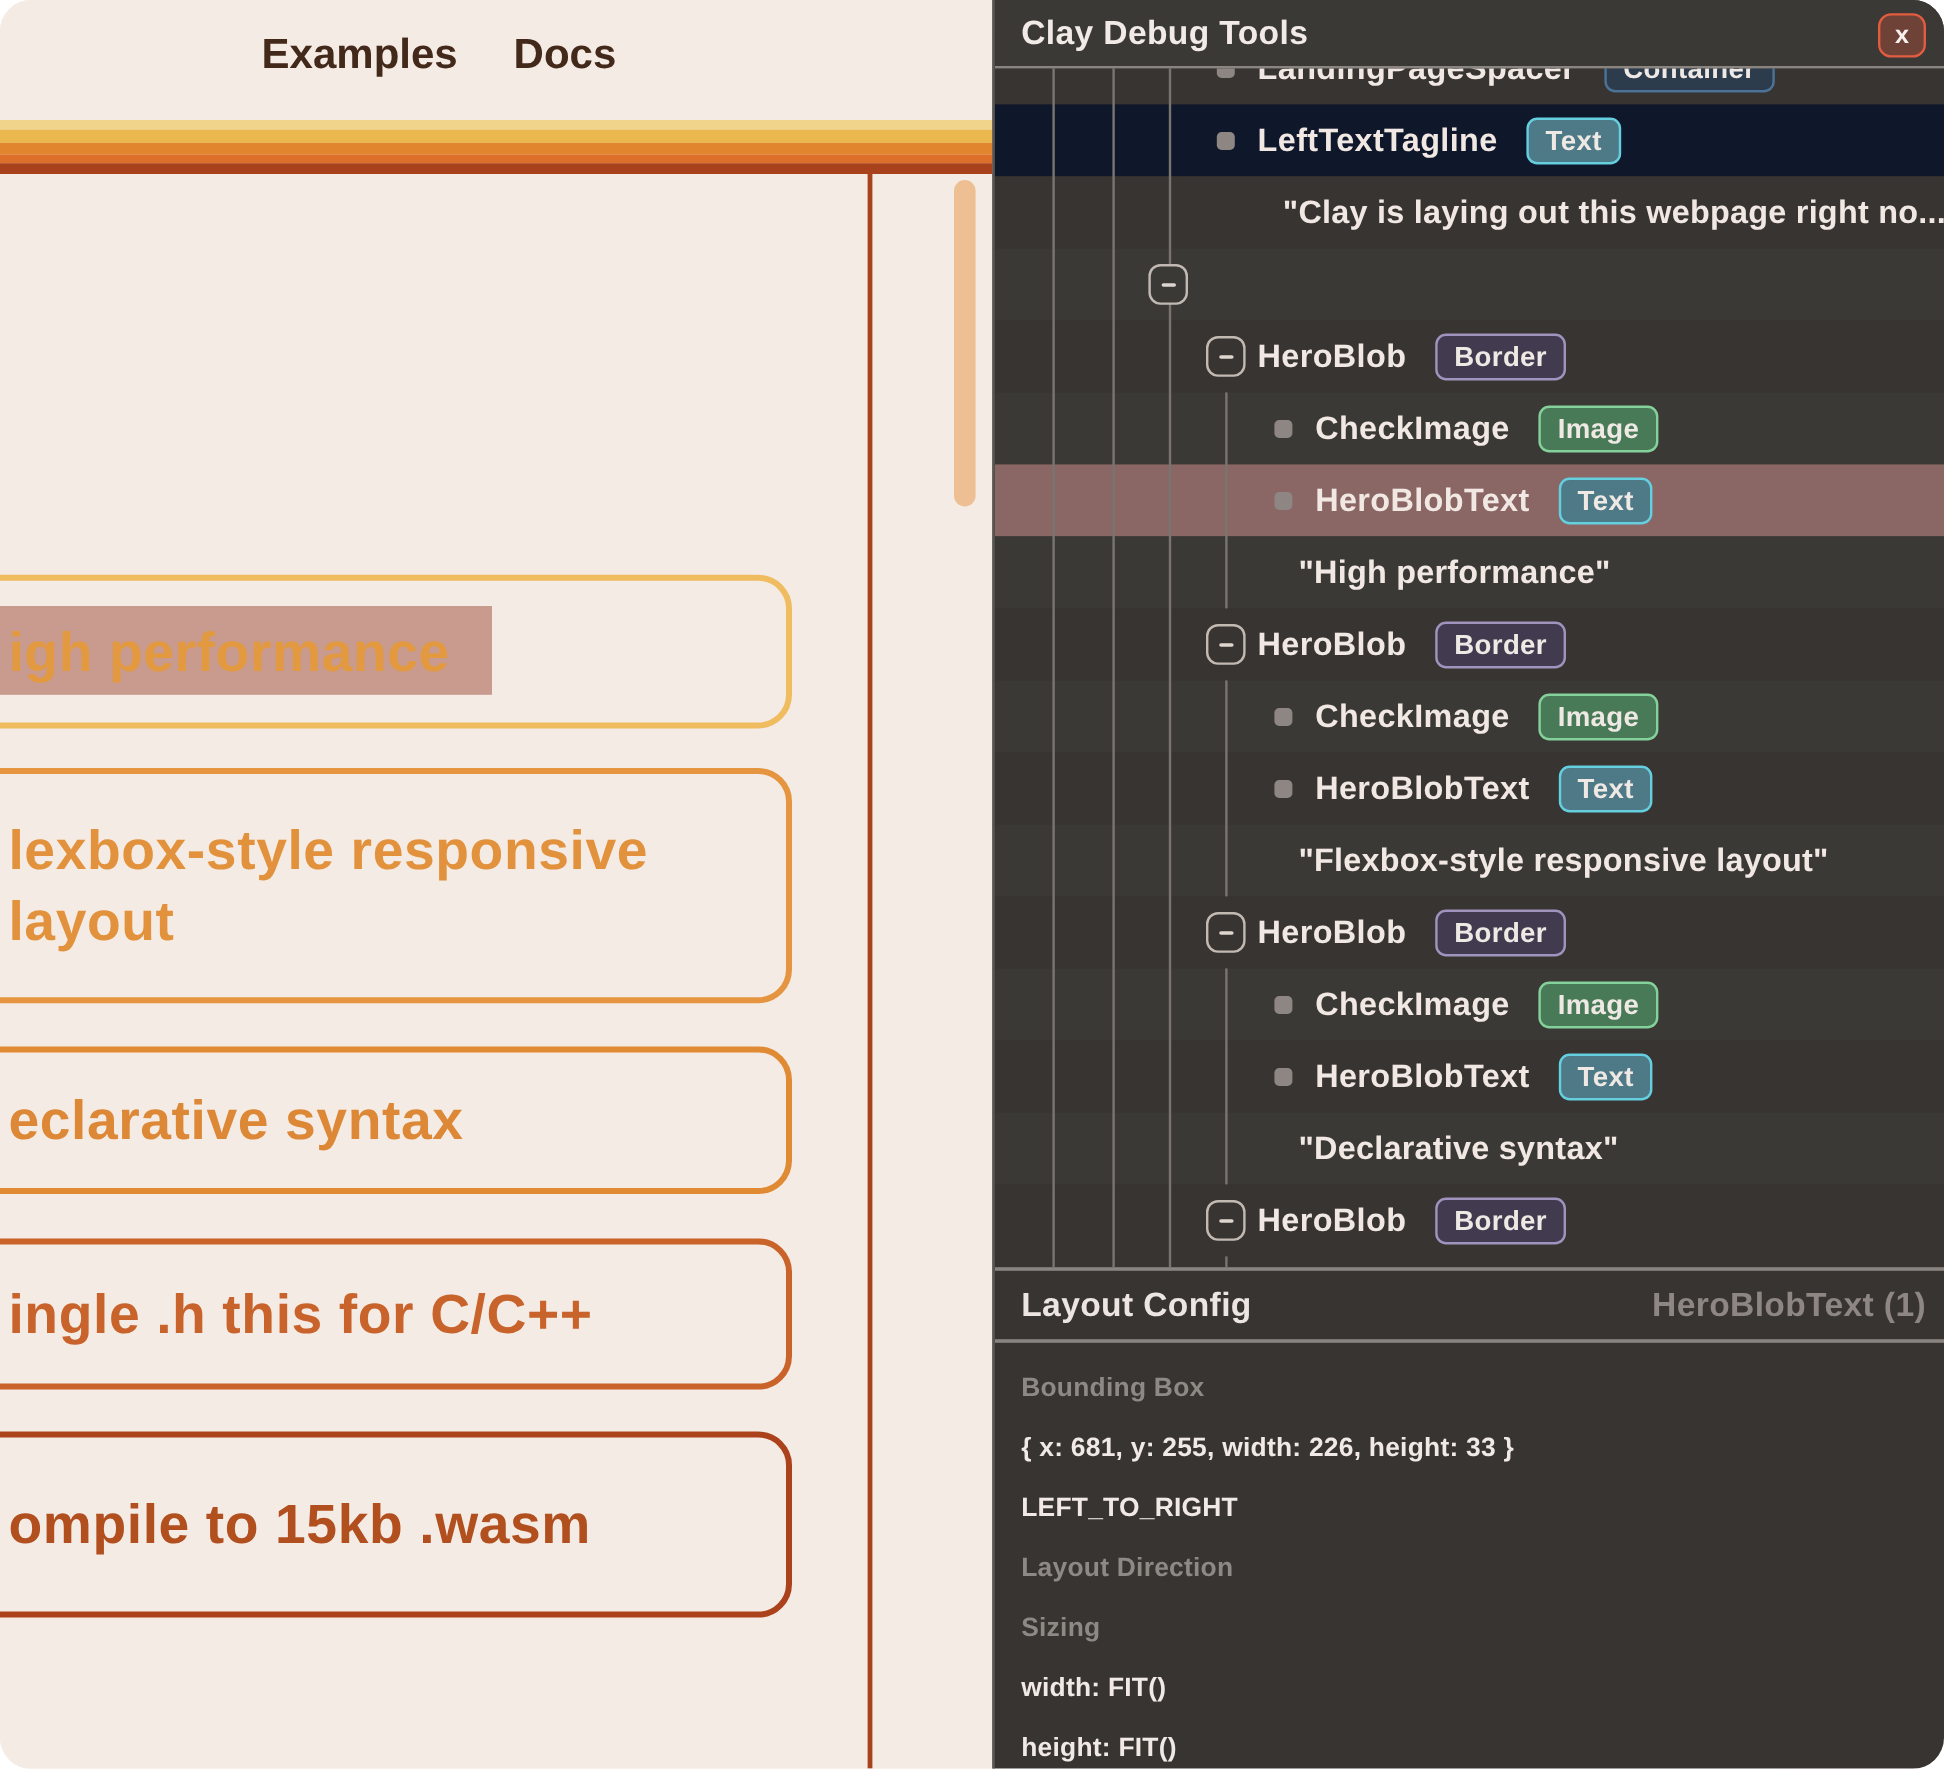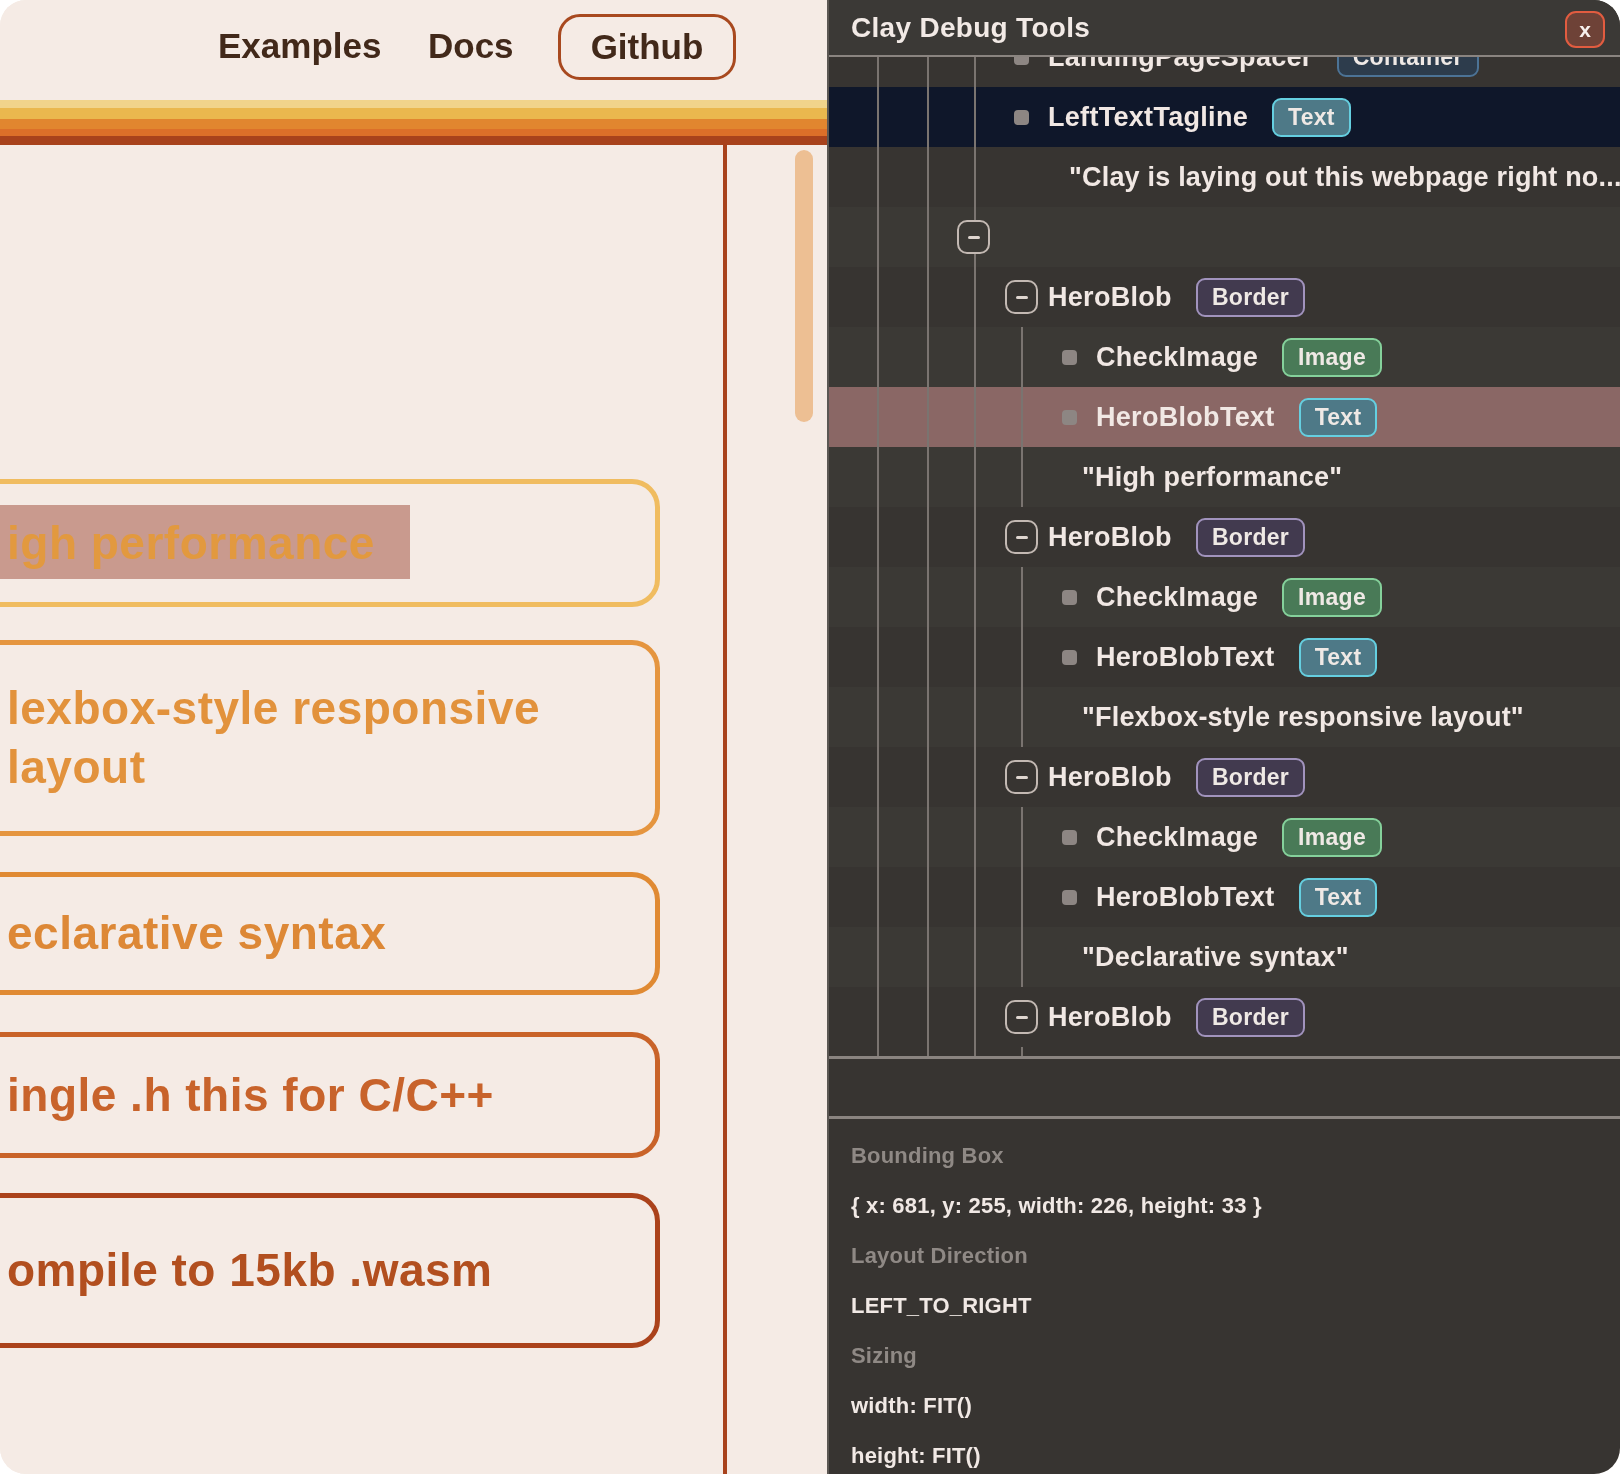--- a/index.html
+++ b/index.html
@@ -60,21 +60,20 @@
   .config-value { color:#f1e9e5; font-weight:600; }
 </style>
 </head>
 <body>
 
 <div id="app">
 
   <div id="page">
     <div class="nav-link" id="nav-examples">Examples</div>
     <div class="nav-link" id="nav-docs">Docs</div>
-    <div id="github-btn">Github</div>
 
     <div id="stripe">
         <div class="stripe-band" style="top: 100px; height: 8px; background: rgb(241, 212, 139);"></div>
         <div class="stripe-band" style="top: 108px; height: 11px; background: rgb(234, 184, 78);"></div>
         <div class="stripe-band" style="top: 119px; height: 10px; background: rgb(225, 134, 47);"></div>
         <div class="stripe-band" style="top: 129px; height: 7px; background: rgb(220, 111, 41);"></div>
         <div class="stripe-band" style="top: 136px; height: 9px; background: rgb(168, 66, 28);"></div>
       </div>
     <div id="page-vline"></div>
     <div id="page-scroll-thumb"></div>
@@ -218,25 +217,29 @@
         <div class="guide" style="left: 192px; top: 807px; height: 180px;"></div>
         <div class="guide" style="left: 192px; top: 1047px; height: 9px;"></div>
       </div>
 
     <div id="panel-header">
       <div id="panel-title">Clay Debug Tools</div>
       <div id="panel-close">x</div>
     </div>
 
     <div id="config-divider-top"></div>
+    <div id="config-header">
+      <div id="config-title">Layout Config</div>
+      <div id="config-selected">HeroBlobText (1)</div>
+    </div>
     <div id="config-divider-bottom"></div>
     <div id="config-body">
         <div class="config-line config-label">Bounding Box</div>
         <div class="config-line config-value">{ x: 681, y: 255, width: 226, height: 33 }</div>
+        <div class="config-line config-value">LEFT_TO_RIGHT</div>
         <div class="config-line config-label">Layout Direction</div>
-        <div class="config-line config-value">LEFT_TO_RIGHT</div>
         <div class="config-line config-label">Sizing</div>
         <div class="config-line config-value">width: FIT()</div>
         <div class="config-line config-value">height: FIT()</div>
       </div>
   </div>
 
 </div>
 
 </body></html>

